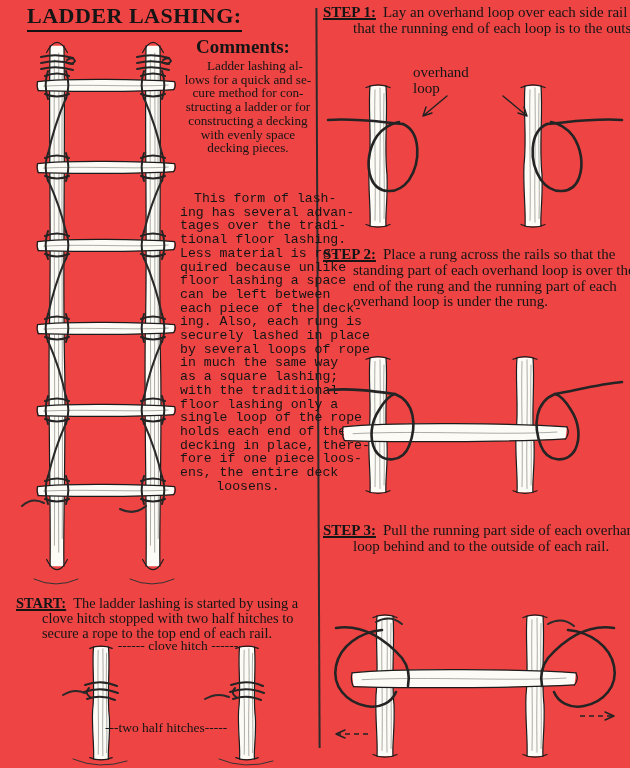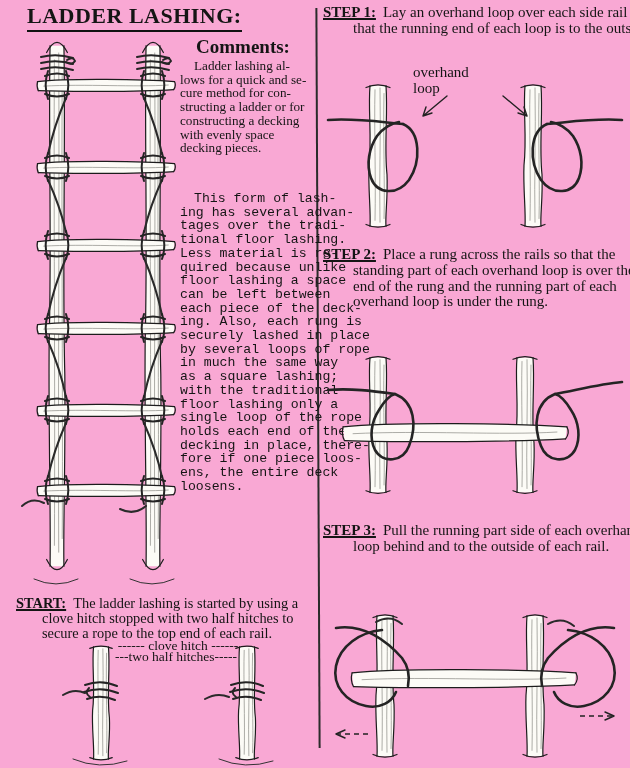--- a/index.html
+++ b/index.html
@@ -1,46 +1,46 @@
 <!DOCTYPE html>
 <html><head>
 <meta charset="utf-8">
 <style>
   html,body{margin:0;padding:0;background:#ffffff;}
   #page{
-    position:relative; width:630px; height:768px; background:#f9a8d4;
+    position:relative; width:630px; height:768px; background:#ef4444;
     font-family:"Liberation Serif", serif; color:#151515; overflow:hidden;
   }
   .abs{position:absolute;}
   #title{
     left:27px; top:3px; font-size:22px; font-weight:bold; letter-spacing:.5px;
     border-bottom:2.5px solid #111; padding-bottom:1px;
   }
   #divider{left:317px; top:8px; width:2px; height:740px; background:#2b2b2b; transform:rotate(-0.25deg);}
   #comments-heading{left:196px; top:36px; font-size:19px; font-weight:bold;}
   .col-par{
     left:180px; width:136px; font-size:13.2px; line-height:13.7px;
-    white-space:pre; text-align:left;
+    white-space:pre; text-align:center;
   }
   #par-1{top:59px; text-indent:14px;}
   #par-2{top:192px; text-indent:14px;font-family:Liberation Mono, monospace;}
   #par-3{top:512px; text-indent:44px;}
   .step{
     font-size:15px; line-height:15.8px; width:302px; left:323px;
     padding-left:30px; text-indent:-30px; text-align:left;
   }
   #step-1{top:5px;} #step-2{top:247px;} #step-3{top:523px;}
   .step-label{font-weight:bold; text-decoration:underline; text-decoration-thickness:1.6px; margin-right:7px;margin-top:12px;}
   #start-block{
     left:16px; top:596px; width:285px; font-size:14.4px; line-height:15.2px;
     padding-left:26px; text-indent:-26px;
   }
   #overhand-label{left:413px; top:64px; width:94px; font-size:15px; line-height:16px; white-space:pre;}
   #clove-hitch-label{left:112px; top:638px; width:132px; text-align:center; font-size:13.5px;}
-  #two-half-hitches-label{left:105px; top:649px; width:142px; text-align:center; font-size:13.5px;}
+  #two-half-hitches-label{left:105px; top:720px; width:142px; text-align:left; font-size:13.5px;}
   svg{display:block; overflow:visible;}
   .pl{stroke:#1c1c1c; stroke-width:1.2; fill:none; vector-effect:non-scaling-stroke; stroke-linecap:round;}
   .hatch{stroke:#8a8a84; stroke-width:.7; fill:none; vector-effect:non-scaling-stroke;}
   .fillp{fill:#fcfbf6; stroke:none;}
   .rope{stroke:#242424; stroke-width:2.6; fill:none; stroke-linecap:round; stroke-linejoin:round;}
   .ropeT{stroke:#242424; stroke-width:2; fill:none; stroke-linecap:round; vector-effect:non-scaling-stroke;}
   .rope2{stroke:#2a2a2a; stroke-width:2; fill:none; stroke-linecap:round;}
   .thin{stroke:#333; stroke-width:1; fill:none; stroke-linecap:round;}
   .arrow{stroke:#222; stroke-width:1.4; fill:none; stroke-linecap:round;}
   .dash{stroke:#222; stroke-width:1.7; stroke-dasharray:5 4; fill:none;}

